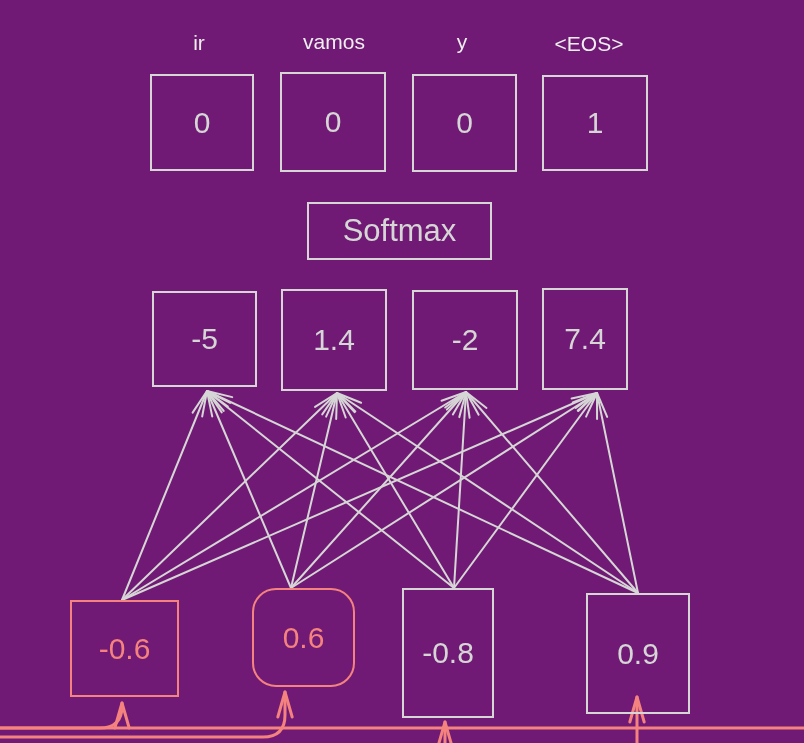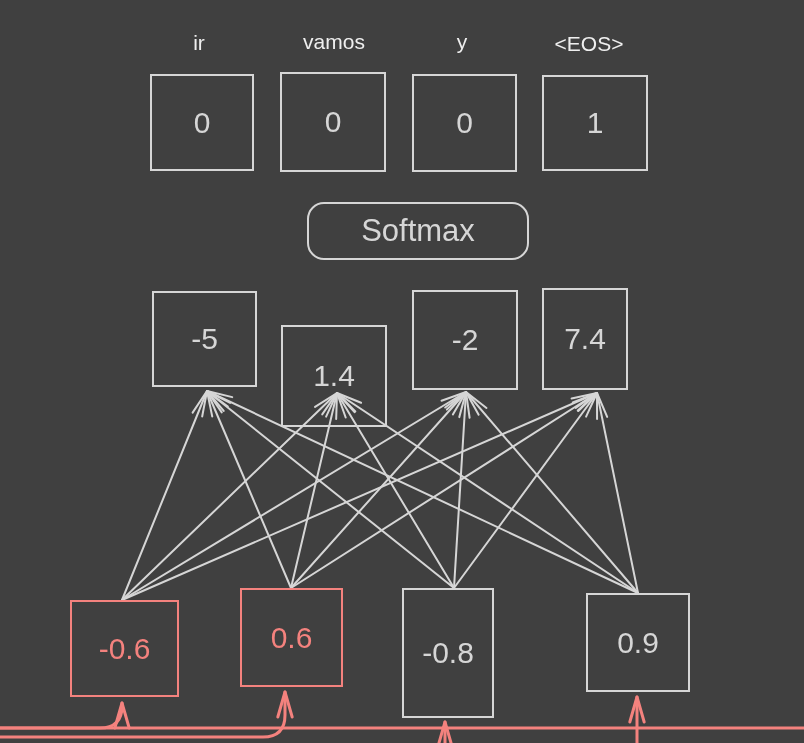--- a/index.html
+++ b/index.html
@@ -61,21 +61,21 @@
     font-size: 21px;
     text-align: center;
     white-space: nowrap;
     transform: translateX(-50%);
     z-index: 3;
   }
 </style>
 </head>
 <body>
 
-<div id="stage" style="width: 804px; height: 743px; background: #404040; text-decoration: underline;">
+<div id="stage" style="width: 804px; height: 743px; background: #701a75; text-decoration: underline;">
 
   <svg id="wires" viewBox="0 0 804 743" width="804" height="743">
       <line x1="122" y1="600" x2="207" y2="391" stroke="#d6d6d6" stroke-width="2" stroke-linecap="round"></line>
       <path d="M 202.1849979868694 416.55025940403635 L 207 391 L 192.6153497969842 412.6582972215472" fill="none" stroke="#d6d6d6" stroke-width="2" stroke-linecap="round" stroke-linejoin="round"></path>
       <line x1="122" y1="600" x2="337" y2="393" stroke="#d6d6d6" stroke-width="2" stroke-linecap="round"></line>
       <path d="M 322.2260201308114 414.3946142480955 L 337 393 L 315.06080820148014 406.9524859156983" fill="none" stroke="#d6d6d6" stroke-width="2" stroke-linecap="round" stroke-linejoin="round"></path>
       <line x1="122" y1="600" x2="466" y2="392" stroke="#d6d6d6" stroke-width="2" stroke-linecap="round"></line>
       <path d="M 446.86714696471404 409.60494063409897 L 466 392 L 441.52178856703534 400.76454020716886" fill="none" stroke="#d6d6d6" stroke-width="2" stroke-linecap="round" stroke-linejoin="round"></path>
       <line x1="122" y1="600" x2="597" y2="393" stroke="#d6d6d6" stroke-width="2" stroke-linecap="round"></line>
       <path d="M 575.7036662494114 407.9152998221135 L 597 393 L 571.5764863353018 398.44471789360097" fill="none" stroke="#d6d6d6" stroke-width="2" stroke-linecap="round" stroke-linejoin="round"></path>
@@ -117,25 +117,25 @@
   <div class="toklabel" style="left: 199px; top: 31px;">ir</div>
   <div class="toklabel" style="left: 334px; top: 30px;">vamos</div>
   <div class="toklabel" style="left: 462px; top: 30px;">y</div>
   <div class="toklabel" style="left: 589px; top: 32px;">&lt;EOS&gt;</div>
 
   <div class="node" style="left: 150px; top: 74px; width: 104px; height: 97px;">0</div>
   <div class="node" style="left: 280px; top: 72px; width: 106px; height: 100px;">0</div>
   <div class="node" style="left: 412px; top: 74px; width: 105px; height: 98px;">0</div>
   <div class="node" style="left: 542px; top: 75px; width: 106px; height: 96px;">1</div>
 
-  <div class="softmax" style="left: 307px; top: 202px; width: 222px; height: 58px; border-radius: 17px;">Softmax</div>
+  <div class="softmax" style="left: 307px; top: 202px; width: 185px; height: 58px;">Softmax</div>
 
   <div class="node" style="left: 152px; top: 291px; width: 105px; height: 96px;">-5</div>
-  <div class="node" style="left: 281px; top: 289px; width: 106px; height: 102px; margin-top: 36px;">1.4</div>
+  <div class="node" style="left: 281px; top: 289px; width: 106px; height: 102px;">1.4</div>
   <div class="node" style="left: 412px; top: 290px; width: 106px; height: 100px;">-2</div>
   <div class="node" style="left: 542px; top: 288px; width: 86px; height: 102px;">7.4</div>
 
   <div class="node red" style="left: 70px; top: 600px; width: 109px; height: 97px;">-0.6</div>
-  <div class="node red" style="left: 240px; top: 588px; width: 103px; height: 99px;">0.6</div>
+  <div class="node red" style="left: 252px; top: 588px; width: 103px; height: 99px; border-radius: 24px;">0.6</div>
   <div class="node" style="left: 402px; top: 588px; width: 92px; height: 130px;">-0.8</div>
-  <div class="node" style="left: 586px; top: 593px; width: 104px; height: 99px;">0.9</div>
+  <div class="node" style="left: 586px; top: 593px; width: 104px; height: 121px;">0.9</div>
 
 </div>
 
 </body></html>

